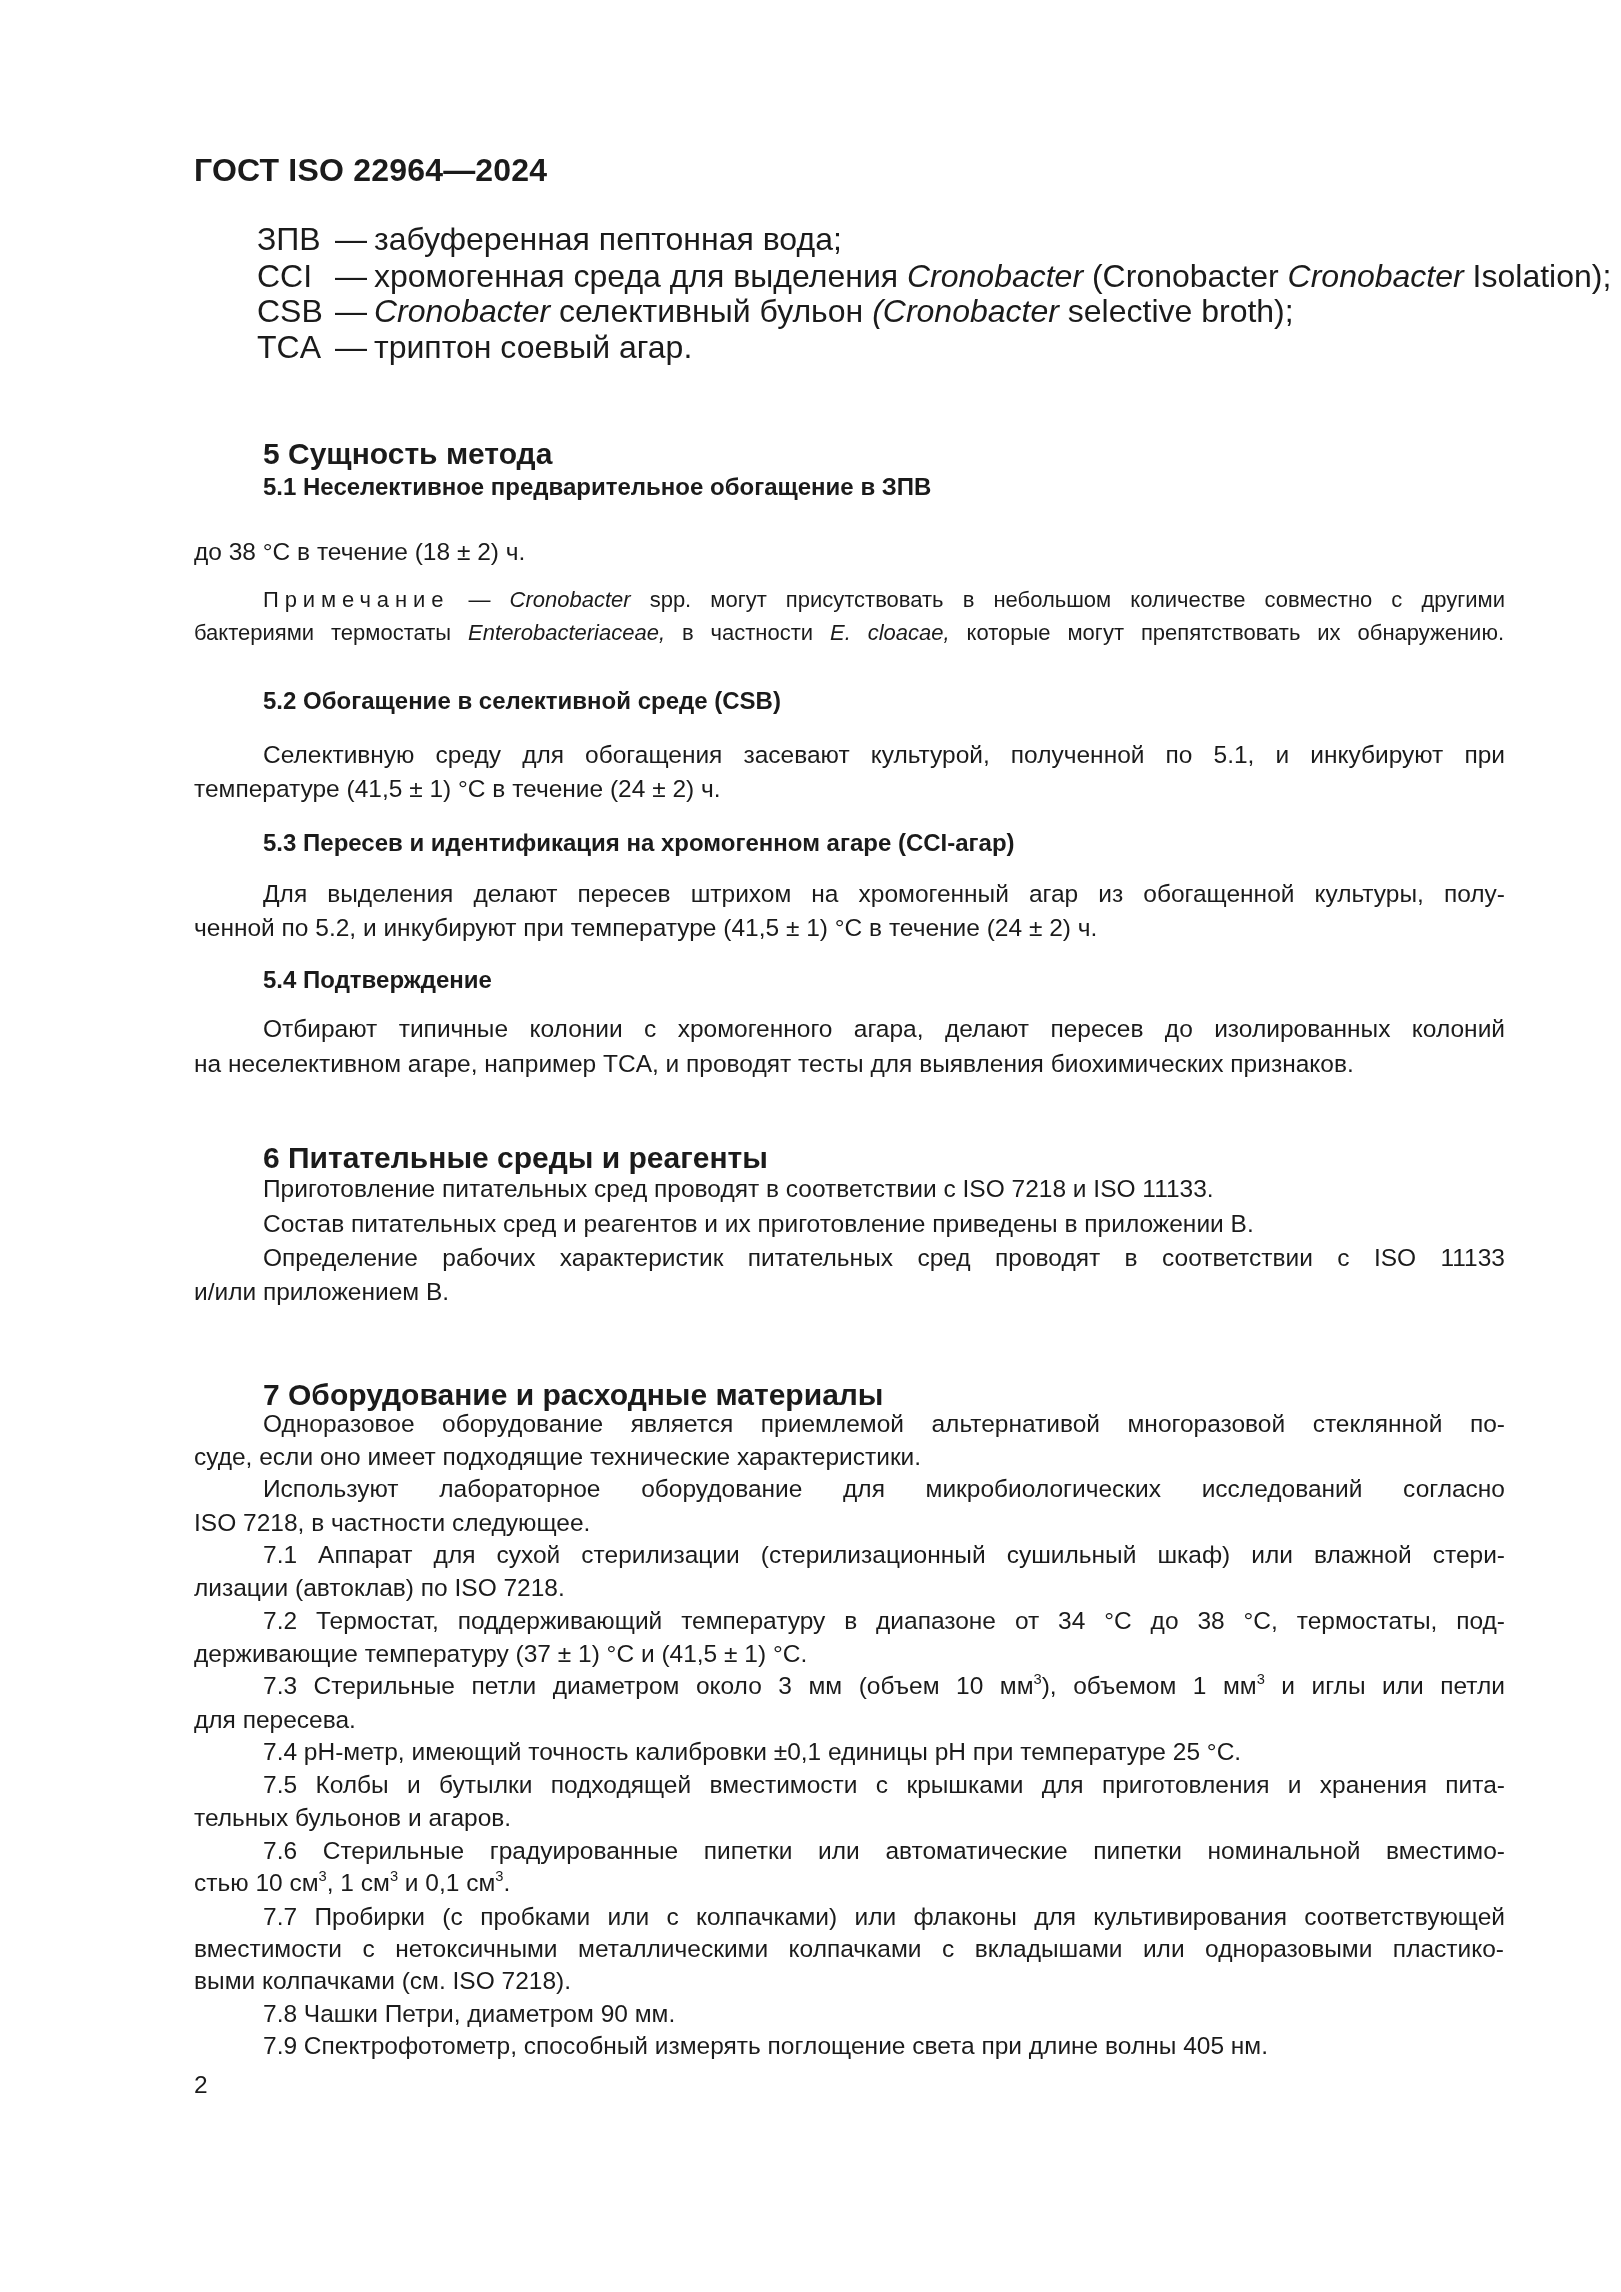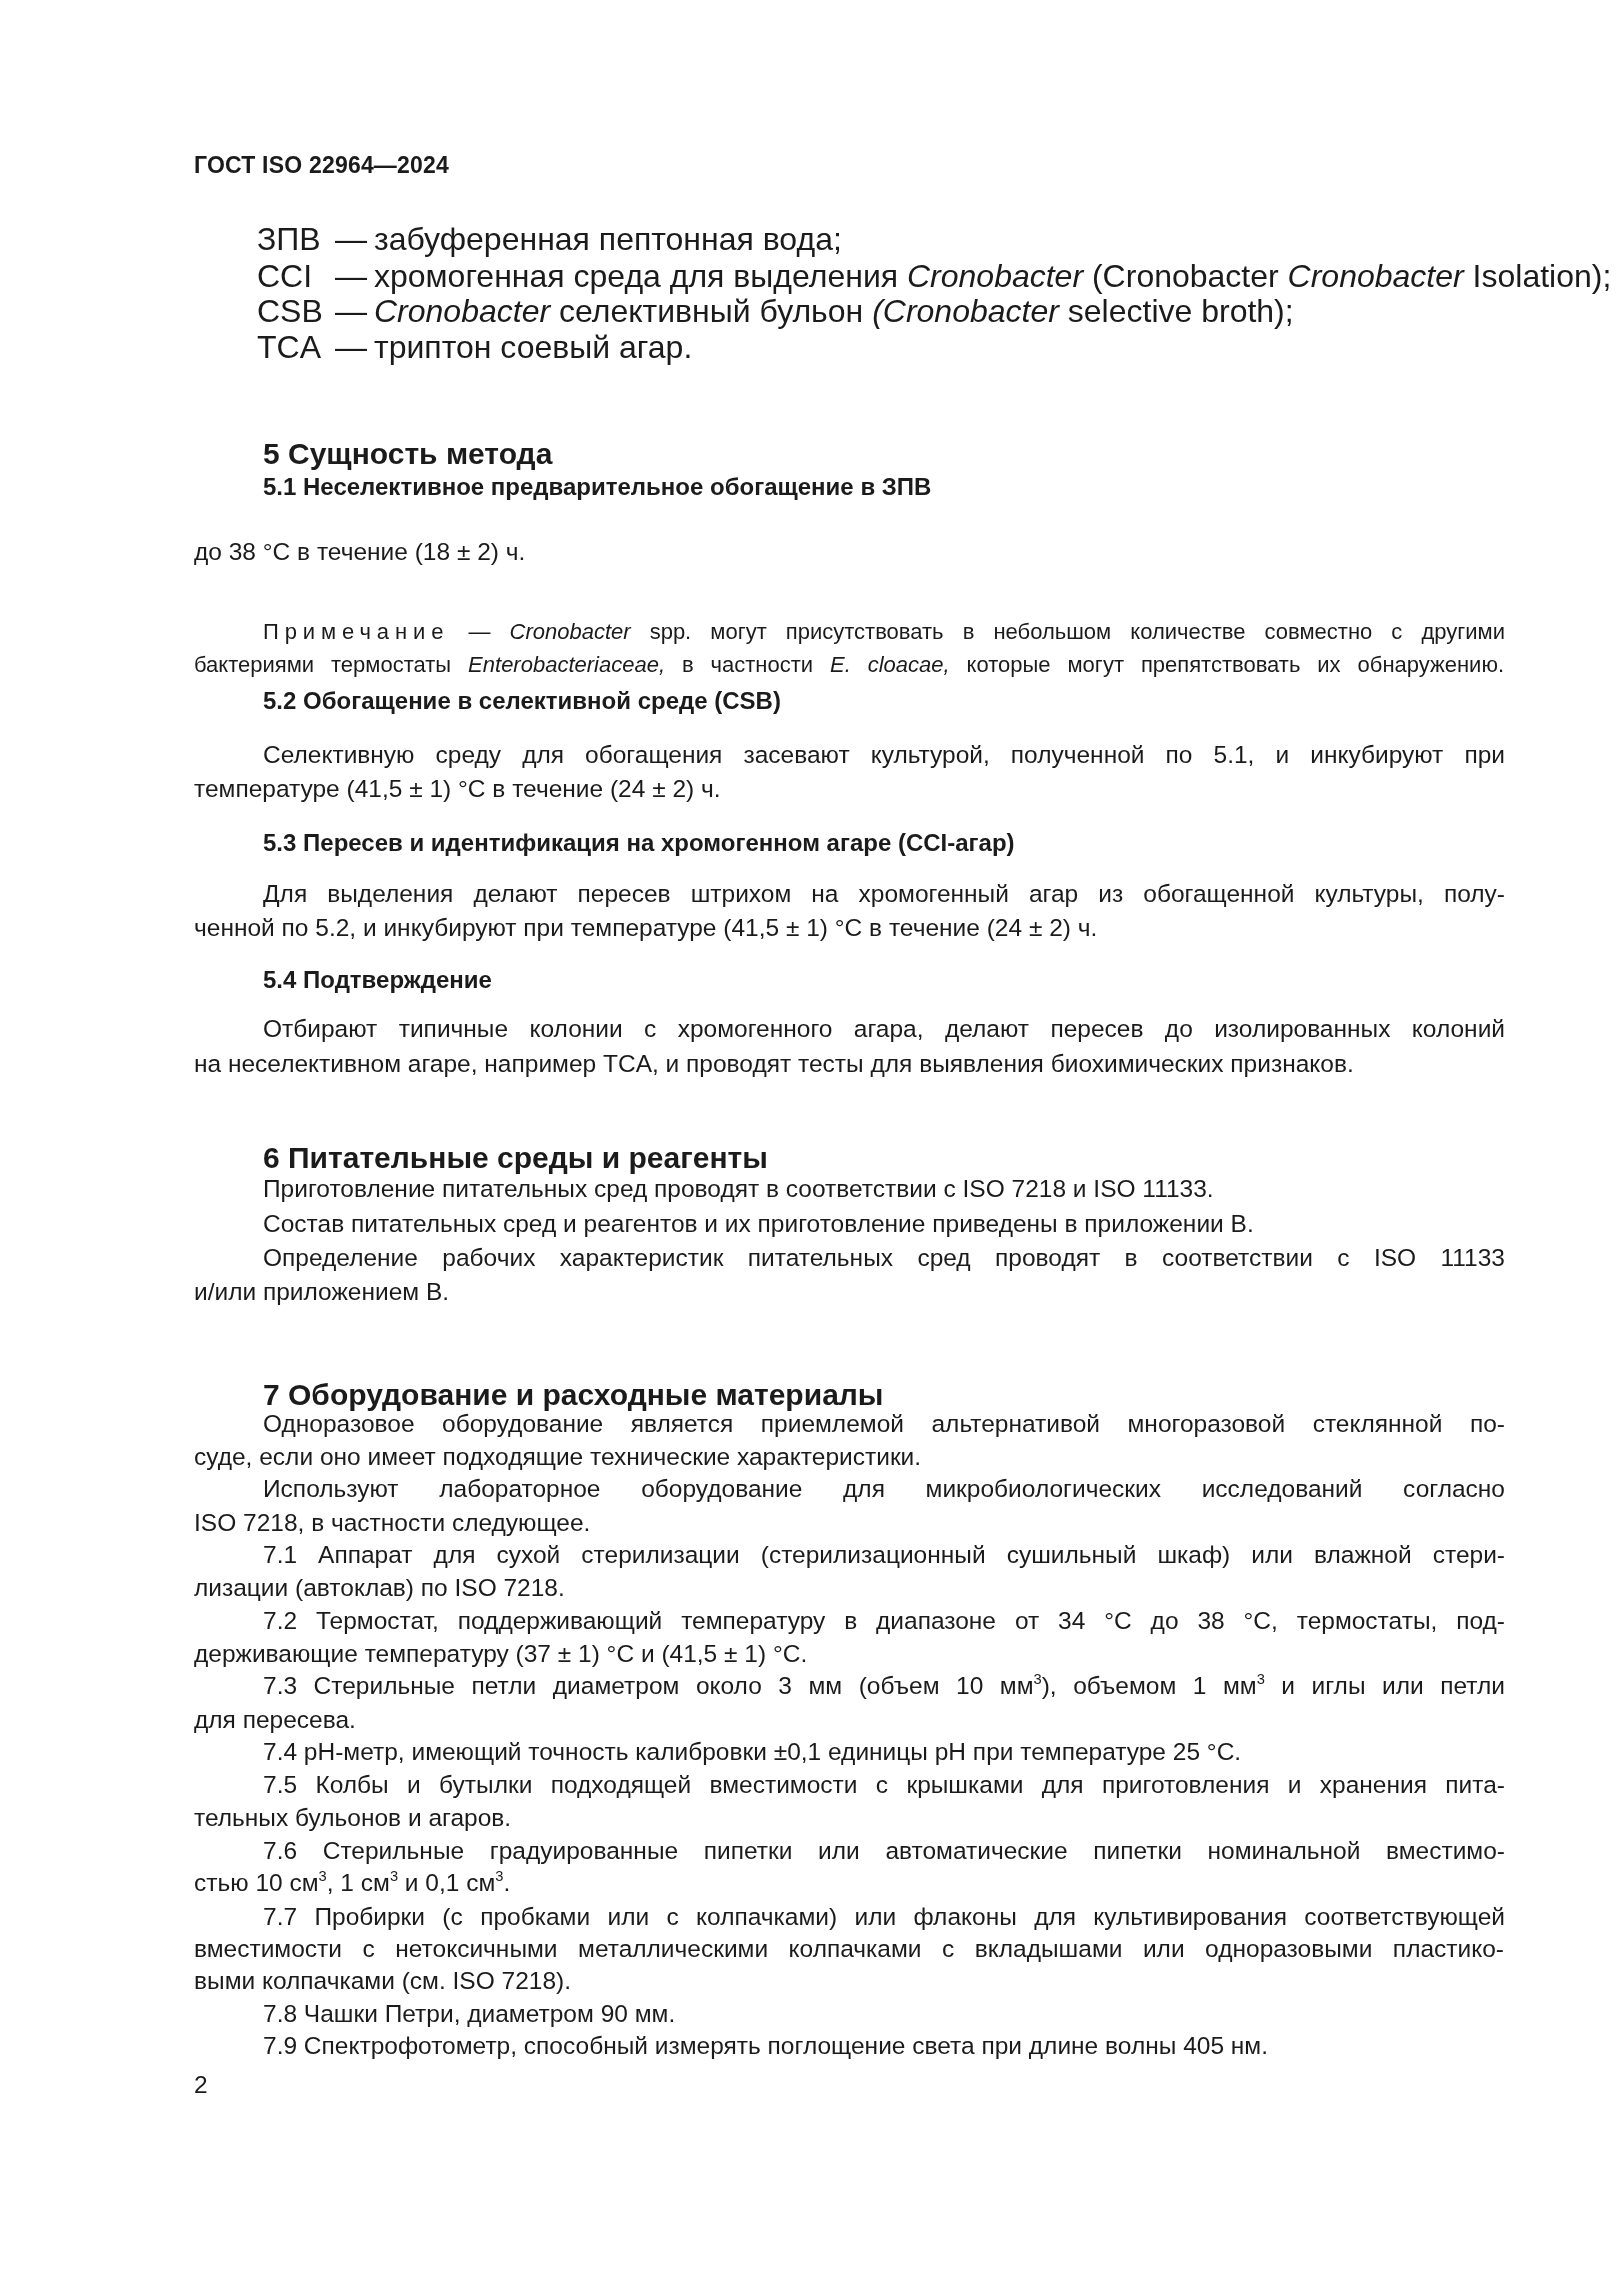--- a/index.html
+++ b/index.html
@@ -1,30 +1,30 @@
 <!DOCTYPE html>
 <html><head>
 <meta charset="utf-8">
 <style>
   html, body { margin: 0; padding: 0; background: #ffffff; }
   body { width: 1621px; height: 2293px; position: relative; overflow: hidden;
          font-family: "Liberation Sans", sans-serif; color: #1b1b1b; }
   .page { position: absolute; left: 0; top: 0; width: 1621px; height: 2293px; background: #fff; }
-  .doc-code { position: absolute; left: 194px; top: 152px; font-size: 23px; font-weight: bold; letter-spacing: 0.2px; }
+  .doc-code { position: absolute; left: 194px; top: 152px; font-size: 32px; font-weight: bold; letter-spacing: 0.2px; }
   .abbr-row { position: absolute; left: 257px; height: 35px; font-size: 32px; line-height: 35px; white-space: nowrap; }
   .abbr-row .abbr { display: inline-block; width: 78px; }
   .abbr-row .dash { display: inline-block; width: 39px; }
   .h1 { position: absolute; left: 263px; font-size: 30px; font-weight: bold; white-space: nowrap; line-height: 39px; margin-top: 24px; }
   .h2 { position: absolute; left: 263px; font-size: 24px; font-weight: bold; white-space: nowrap; line-height: 33px; }
   .line { position: absolute; left: 194px; width: 1310px; font-size: 24.5px; line-height: 33px; white-space: nowrap; }
   .line.indent { left: 263px; width: 1242px; }
   .line.justify { text-align: justify; text-align-last: justify; white-space: normal; height: 33px; overflow: hidden; }
   .note { position: absolute; left: 194px; width: 1310px; font-size: 22px; line-height: 31px; white-space: nowrap; }
   .note.indent { left: 263px; width: 1242px; }
-  .note.justify { text-align: justify; text-align-last: justify; white-space: normal; height: 31px; overflow: hidden; margin-top: 32px; }
+  .note.justify { text-align: justify; text-align-last: justify; white-space: normal; height: 31px; overflow: hidden; }
   .spaced { letter-spacing: 5.9px; }
   i { font-style: italic; }
   sup { font-size: 14.7px; line-height: 0; vertical-align: 9.8px; }
   .page-num { position: absolute; left: 194px; top: 2068px; font-size: 24.5px; line-height: 33px; }
 </style>
 </head>
 <body>
 
 <div class="page">
 

